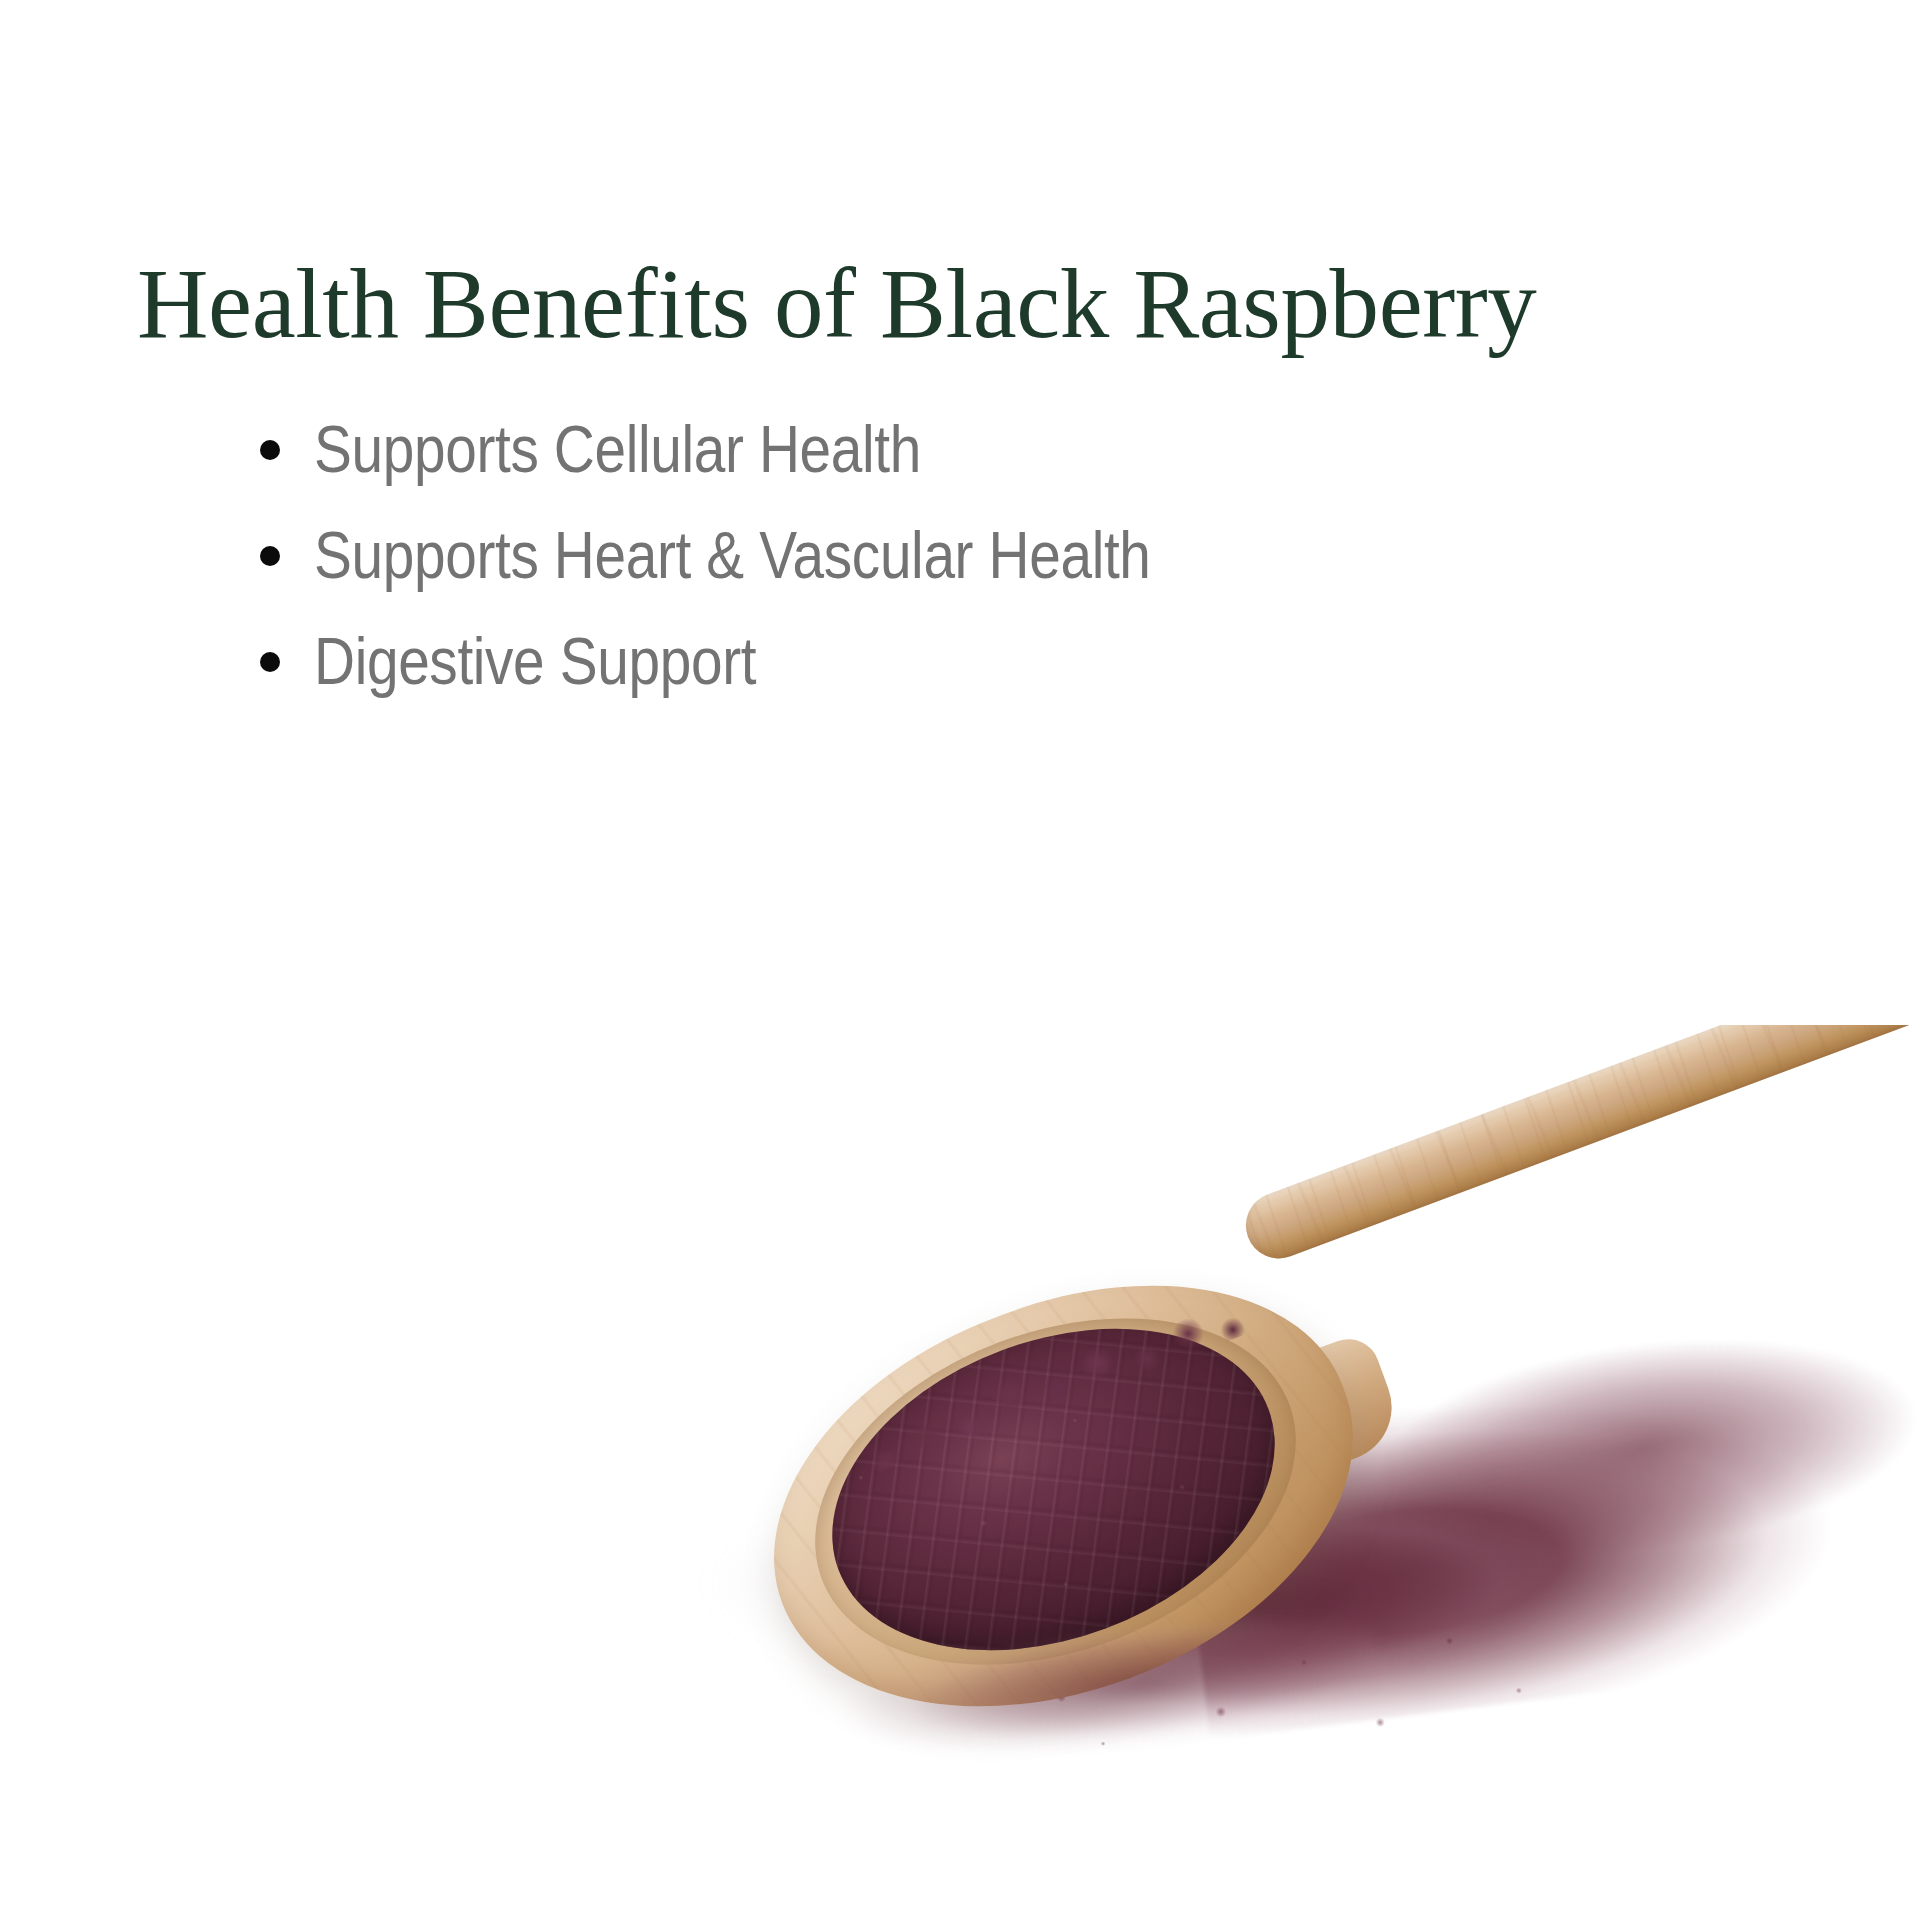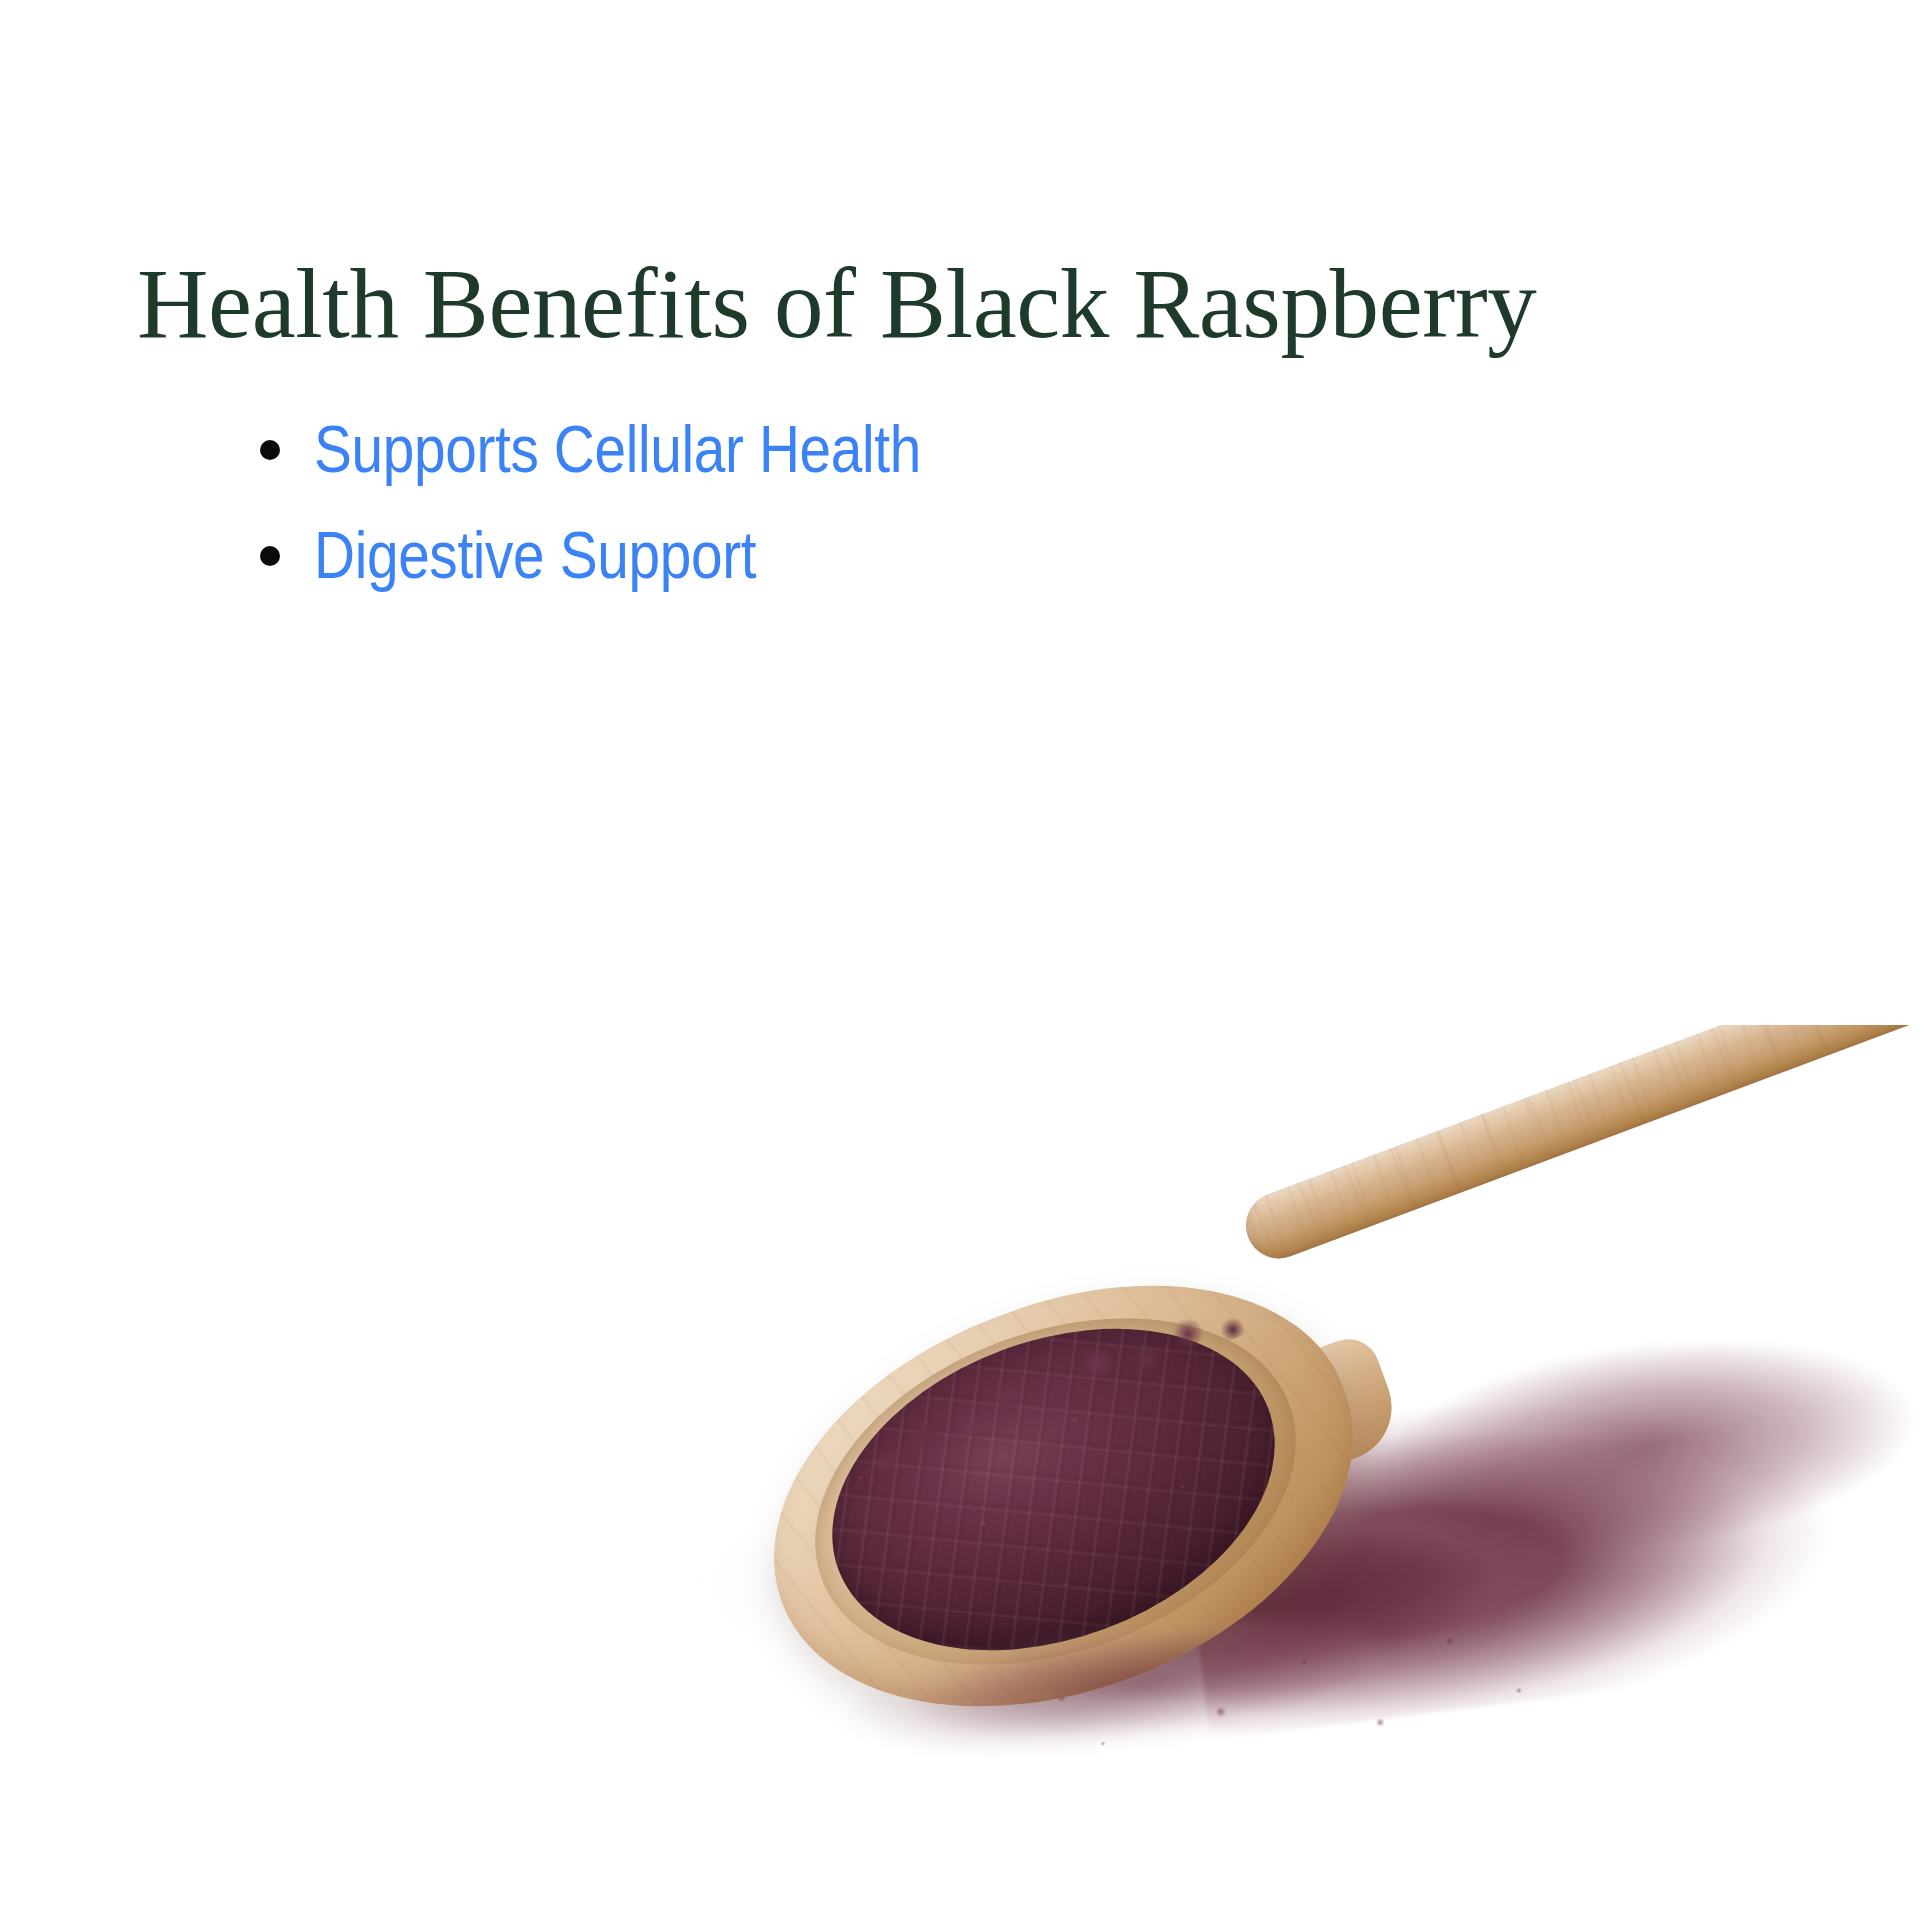--- a/index.html
+++ b/index.html
@@ -41,21 +41,21 @@
     width: 1387px;
     margin: 0;
     padding: 0;
     list-style: none;
   }
   .benefit-item {
     position: relative;
     display: block;
     height: 106px;
     padding-left: 60px;
-    color: #3b82f6;
+    color: #737373;
     font-family: "Liberation Sans", sans-serif;
     font-size: 66px;
     line-height: 83px;
     font-weight: 400;
     letter-spacing: -0.4px;
     white-space: nowrap;
   }
   .benefit-bullet {
     position: absolute;
     left: 6.2px;
@@ -354,20 +354,24 @@
 
   <h1 id="page-title">Health Benefits of Black Raspberry</h1>
 
   <ul id="benefits-list">
     <li class="benefit-item">
       <span class="benefit-bullet"></span>
       <span class="benefit-text">Supports Cellular Health</span>
     </li>
     <li class="benefit-item">
       <span class="benefit-bullet"></span>
+      <span class="benefit-text">Supports Heart &amp; Vascular Health</span>
+    </li>
+    <li class="benefit-item">
+      <span class="benefit-bullet"></span>
       <span class="benefit-text">Digestive Support</span>
     </li>
   </ul>
 
   <div id="photo">
     <div class="contact-shadow"></div>
 
     <div class="powder-pile"></div>
     <div class="powder-pile-2"></div>
     <div class="powder-dust"></div>

